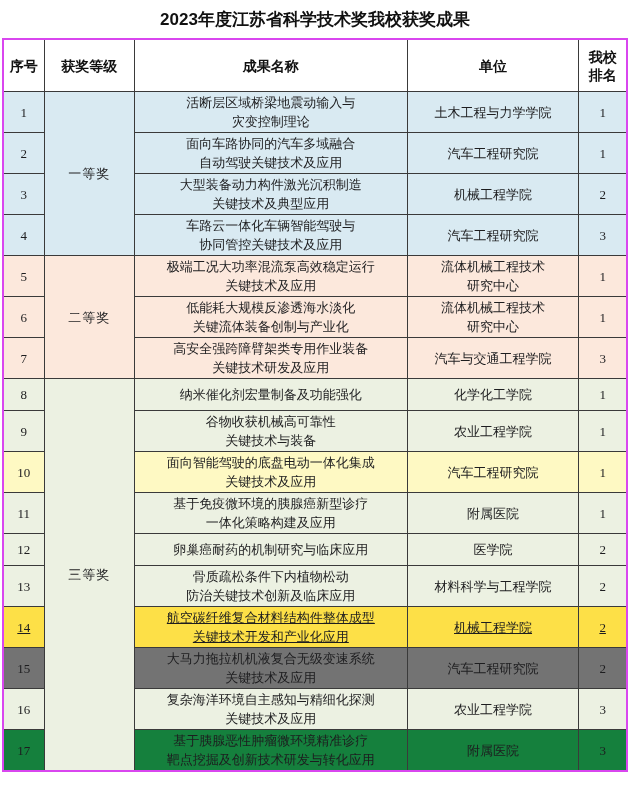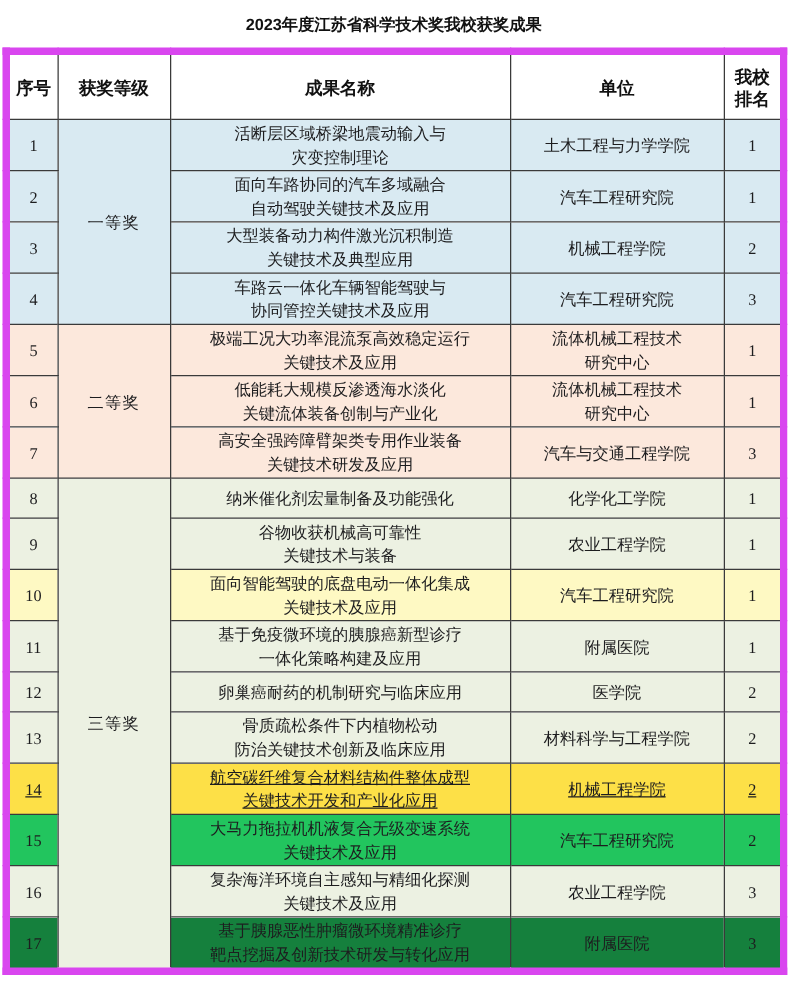--- a/index.html
+++ b/index.html
@@ -10,32 +10,32 @@
   body {
     width: 630px;
     height: 796px;
     font-family: "Liberation Serif", "DejaVu Serif", serif;
     color: #1d1d1f;
     overflow: hidden;
   }
   .page-title {
     text-align: center;
     font-weight: bold;
-    font-size: 13px;
+    font-size: 17px;
     line-height: 22px;
     padding: 9px 0 7px 0;
     font-family: "Liberation Sans", "DejaVu Sans", sans-serif;
     color: #111111;
   }
   table.awards {
     border-collapse: collapse;
     table-layout: fixed;
     width: 626px;
     margin: 0 2px;
-    border: 6px solid #d946ef;
+    border: 2px solid #d946ef;
   }
   table.awards th, table.awards td {
     border: 1px solid #3a3a3a;
     text-align: center;
     vertical-align: middle;
     padding: 0 2px;
     overflow: hidden;
   }
   table.awards thead th {
     height: 51px;
@@ -296,21 +296,21 @@
           <span class="cell-line">航空碳纤维复合材料结构件整体成型</span>
           <span class="cell-line">关键技术开发和产业化应用</span>
         </td>
         <td>
           <span class="cell-line">机械工程学院</span>
         </td>
         <td>
           <span class="cell-line">2</span>
         </td>
       </tr>
-      <tr class="row-double" style="background: #22c55e;">
+      <tr class="row-double" style="background: #737373;">
         <td>
           <span class="cell-line">15</span>
         </td>
         <td>
           <span class="cell-line">大马力拖拉机机液复合无级变速系统</span>
           <span class="cell-line">关键技术及应用</span>
         </td>
         <td>
           <span class="cell-line">汽车工程研究院</span>
         </td>

